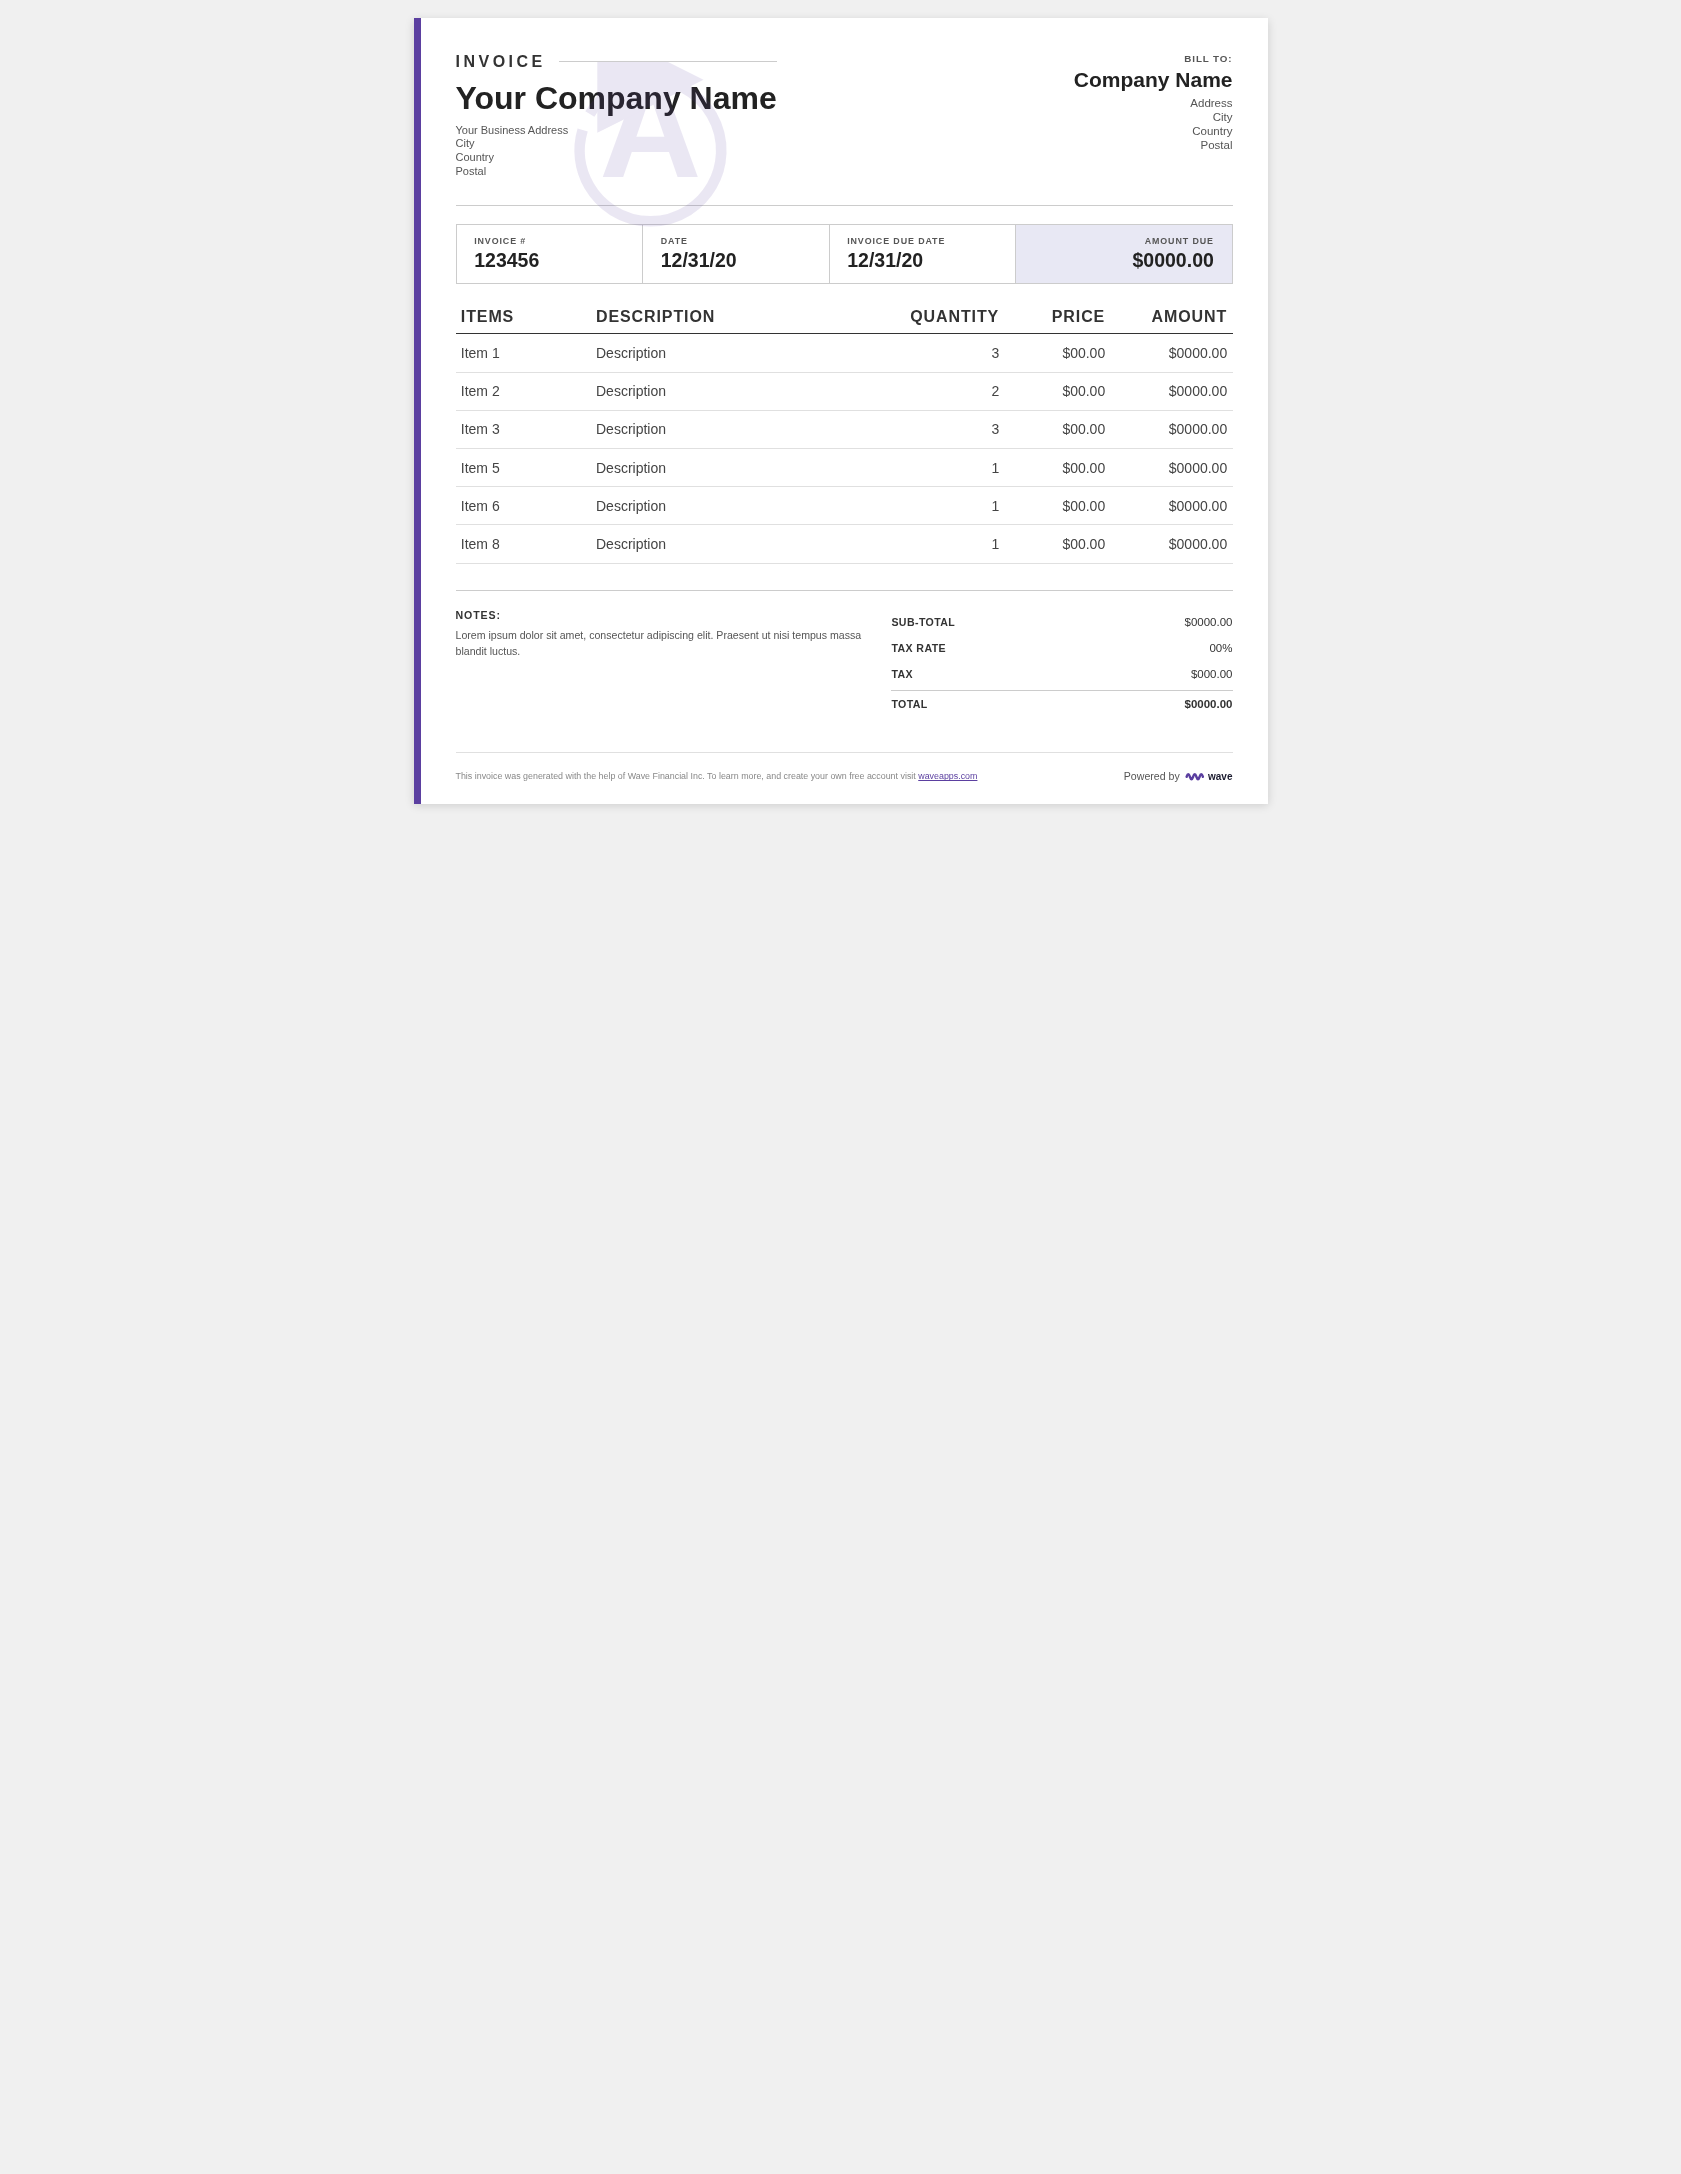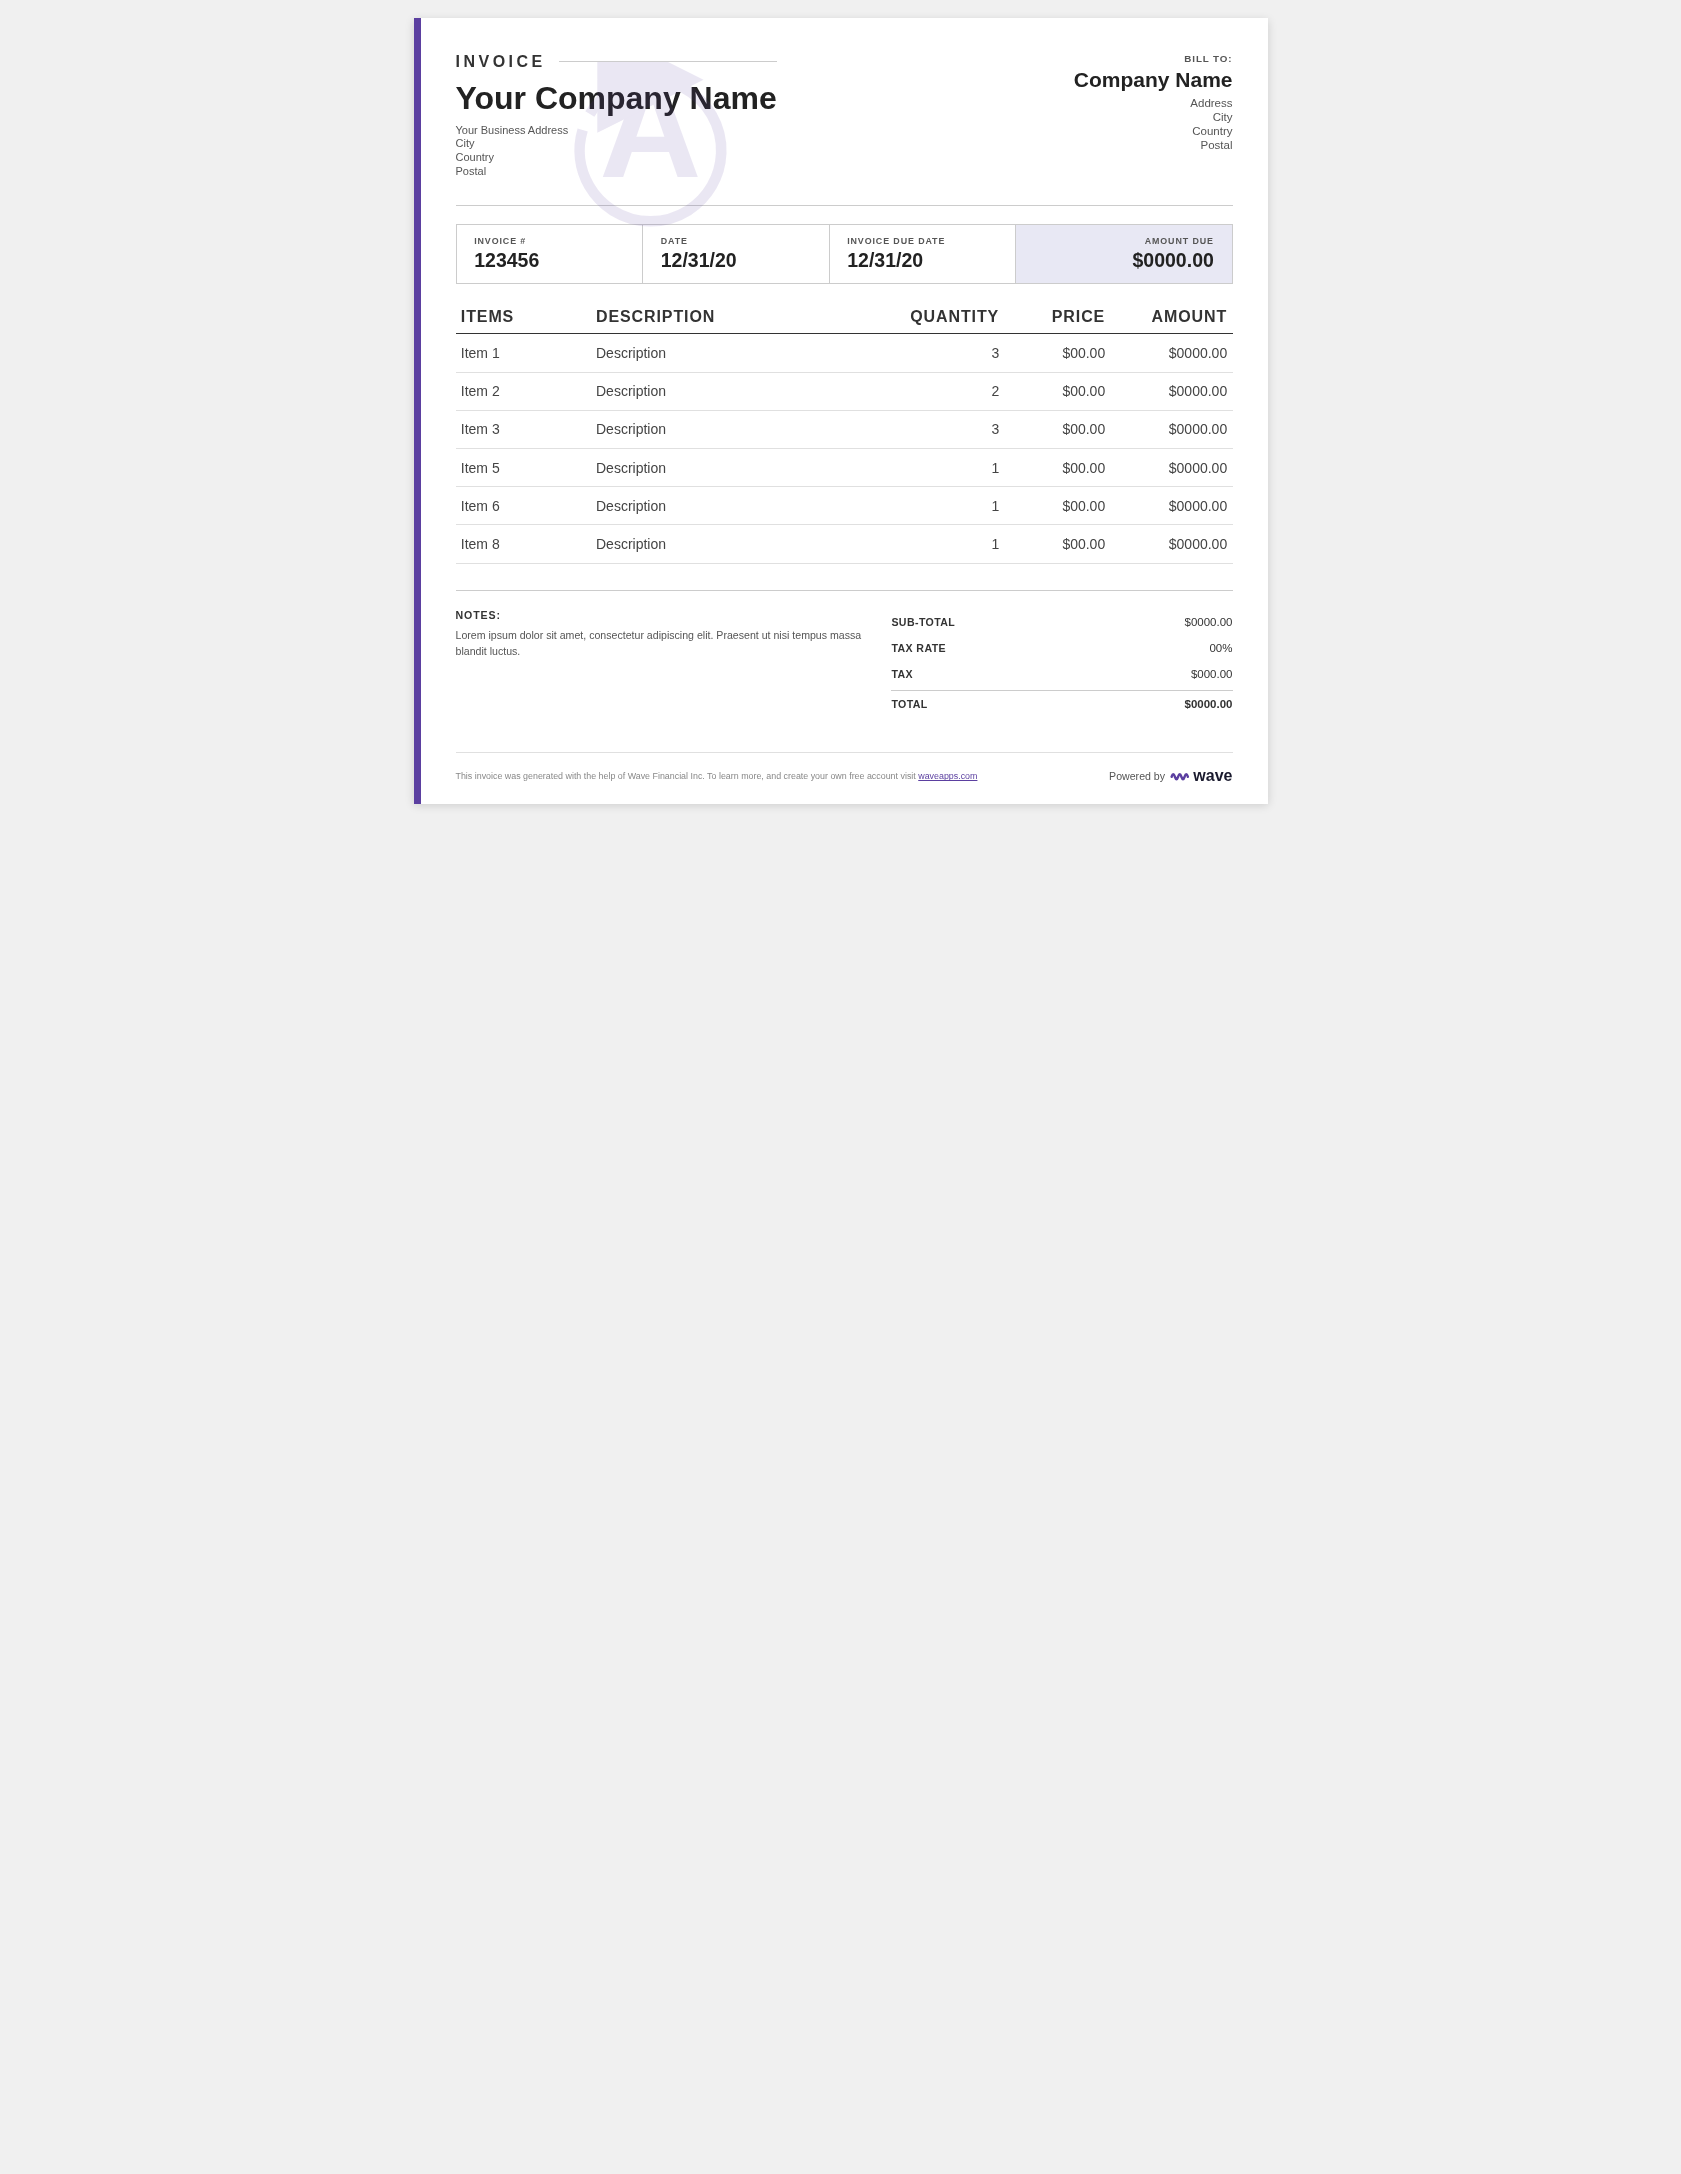--- a/index.html
+++ b/index.html
@@ -417,20 +417,20 @@
       <div class="footer-text">
         <span>This invoice was generated with the help of Wave Financial Inc. To learn more, and create your own free account visit</span>
         <a href="#">waveapps.com</a>
       </div>
       <div class="powered-by">
         <span>Powered by</span>
         <div class="wave-logo">
           <svg class="wave-icon" viewBox="0 0 24 24" xmlns="http://www.w3.org/2000/svg">
             <path d="M2,12 Q4,6 6,12 Q8,18 10,12 Q12,6 14,12 Q16,18 18,12 Q20,6 22,12" fill="none" stroke="#5b3fa0" stroke-width="3" stroke-linecap="round"></path>
           </svg>
-          <span style="color:#1a1a2e;font-weight:bold;font-size:16px;">wave</span>
+          <span style="color:#1a1a2e;font-weight:bold;font-size:10px;">wave</span>
         </div>
       </div>
     </div>
 
   </div>
 </div>
 
 
 </body></html>

